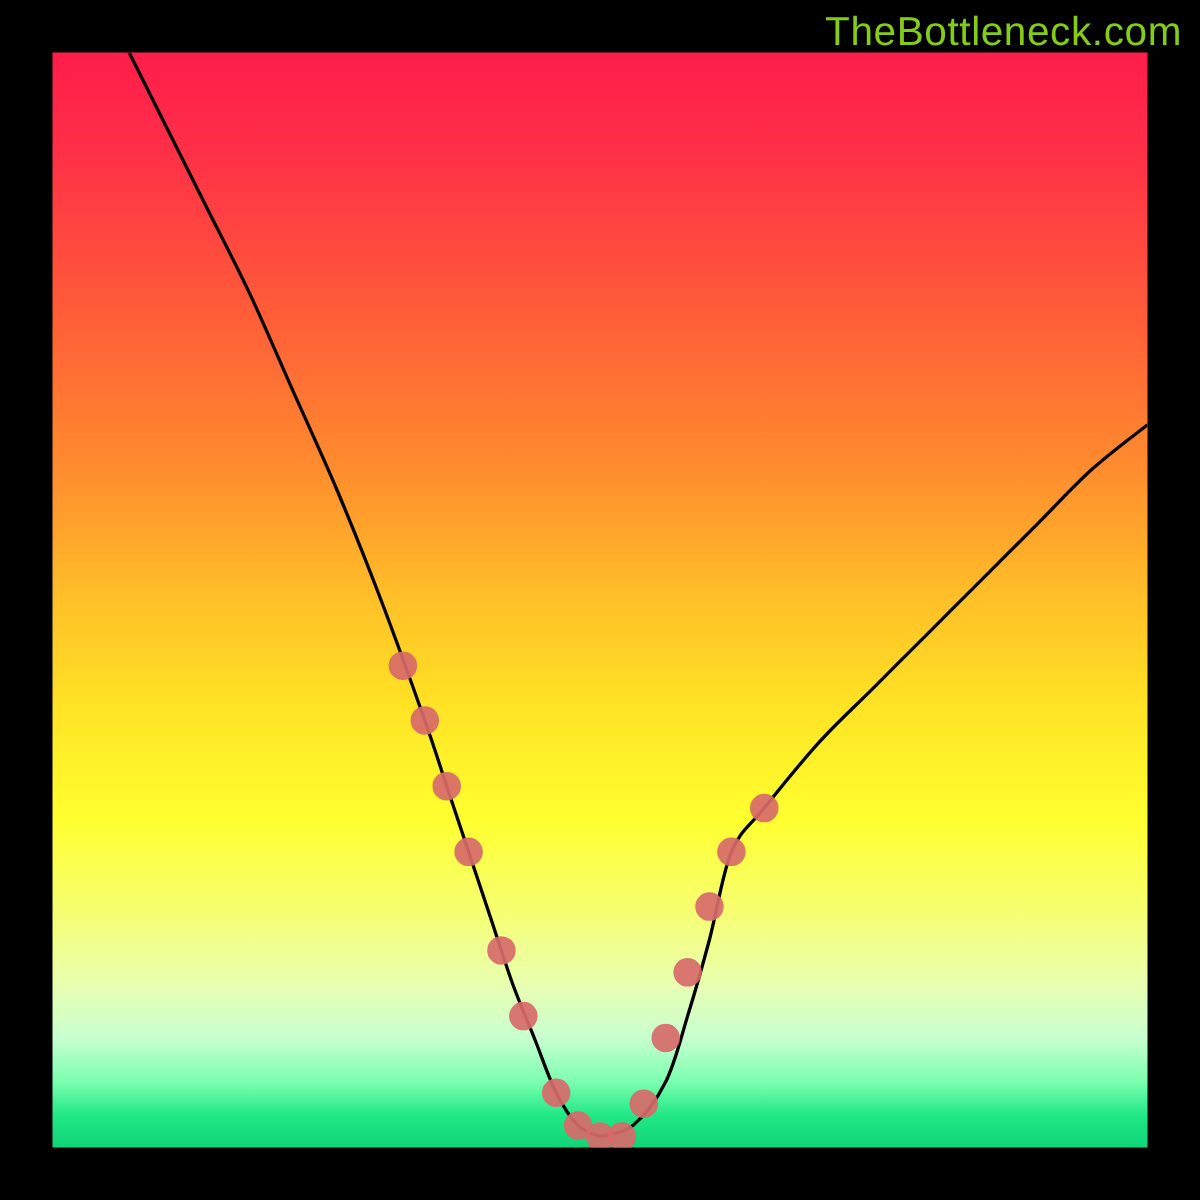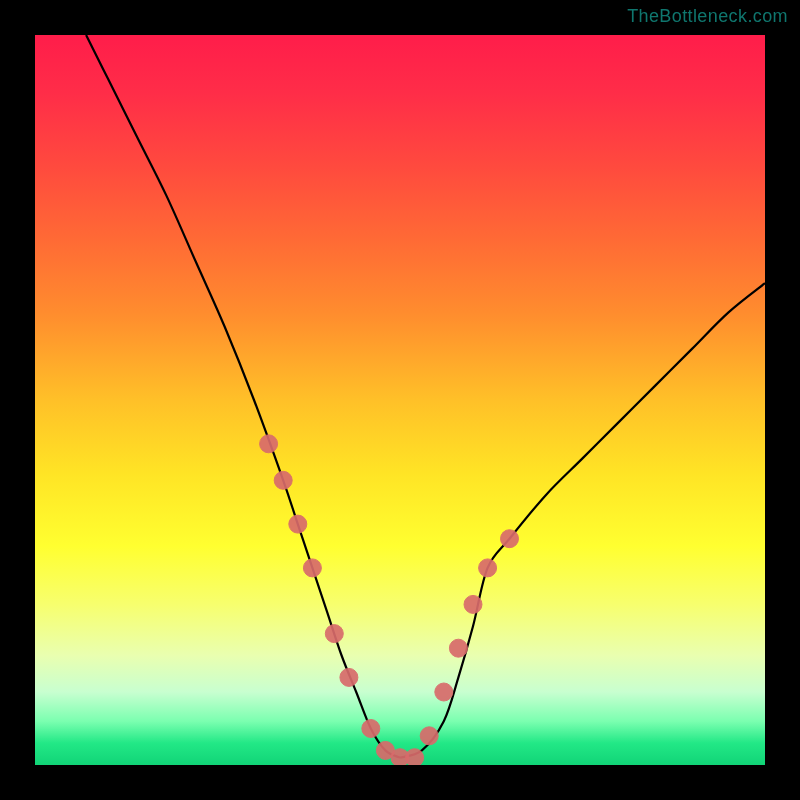--- a/index.html
+++ b/index.html
@@ -8,22 +8,22 @@
     width: 800px;
     height: 800px;
     background: #000;
     font-family: Arial, Helvetica, sans-serif;
     overflow: hidden;
   }
   .watermark {
     position: absolute;
     top: 6px;
     right: 12px;
-    color: #0f766e;
-    font-size: 18px;
+    color: #84cc16;
+    font-size: 27px;
     letter-spacing: 0.4px;
     z-index: 10;
   }
   .plot-area {
     position: absolute;
     left: 35px;
     top: 35px;
     width: 730px;
     height: 730px;
     

